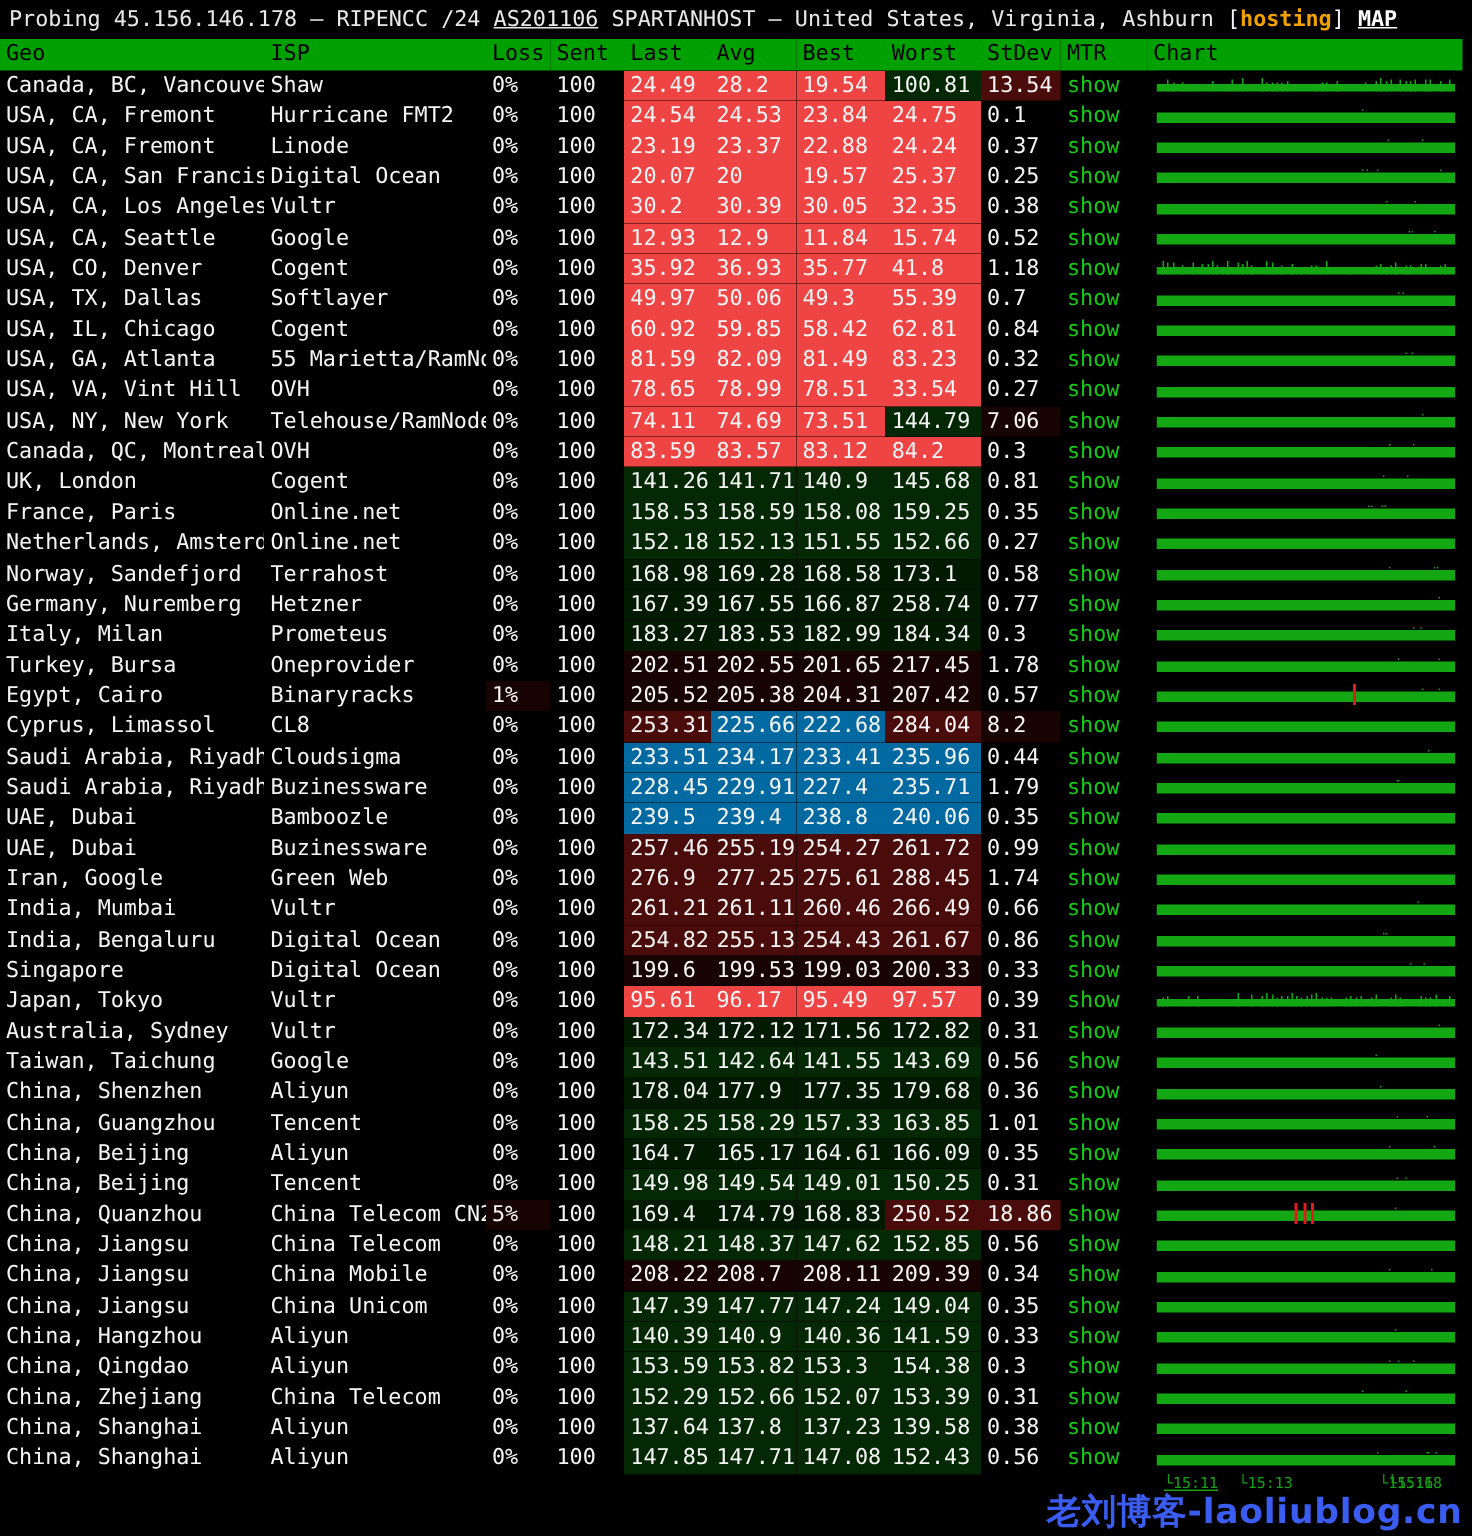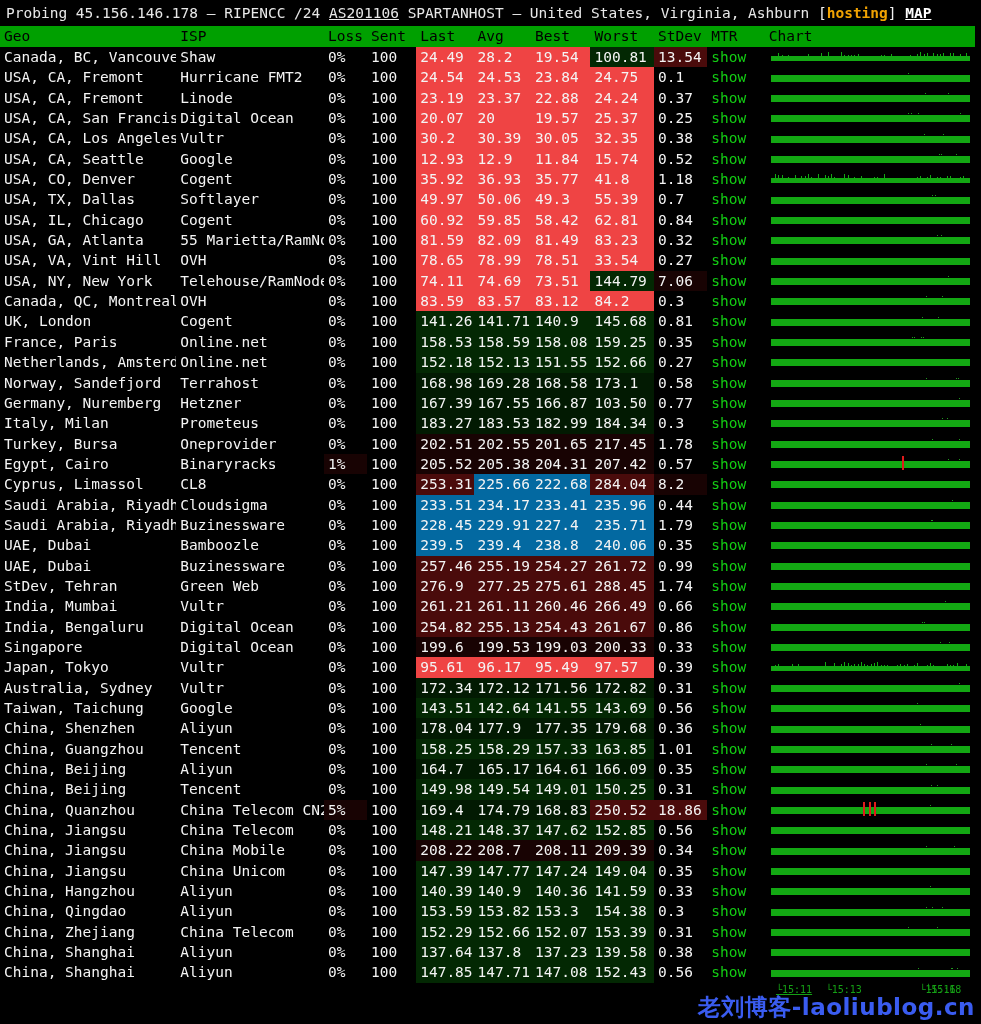--- a/index.html
+++ b/index.html
@@ -572,21 +572,21 @@
           </td>
         </tr>
         <tr>
           <td class="num t-dark">Germany, Nuremberg</td>
           <td class="num t-dark">Hetzner</td>
           <td class="num t-dark">0%</td>
           <td class="num t-dark">100</td>
           <td class="num t-g1">167.39</td>
           <td class="num t-g1">167.55</td>
           <td class="num t-g1">166.87</td>
-          <td class="num t-g1">103.50</td>
+          <td class="num t-g1">258.74</td>
           <td class="num t-dark">0.77</td>
           <td class="mtr t-dark">show</td>
           <td class="chartcell">
             <div class="spark">
               <div class="band" style="top: 7px; height: 7px;"></div>
               <div class="dot" style="left: 188px; top: 5px;"></div>
             </div>
           </td>
         </tr>
         <tr>
@@ -729,21 +729,21 @@
           <td class="num t-r4">261.72</td>
           <td class="num t-dark">0.99</td>
           <td class="mtr t-dark">show</td>
           <td class="chartcell">
             <div class="spark">
               <div class="band" style="top: 7px; height: 7px;"></div>
             </div>
           </td>
         </tr>
         <tr>
-          <td class="num t-dark">StDev, Tehran</td>
+          <td class="num t-dark">Iran, Google</td>
           <td class="num t-dark">Green Web</td>
           <td class="num t-dark">0%</td>
           <td class="num t-dark">100</td>
           <td class="num t-r4">276.9</td>
           <td class="num t-r4">277.25</td>
           <td class="num t-r4">275.61</td>
           <td class="num t-r4">288.45</td>
           <td class="num t-dark">1.74</td>
           <td class="mtr t-dark">show</td>
           <td class="chartcell">

